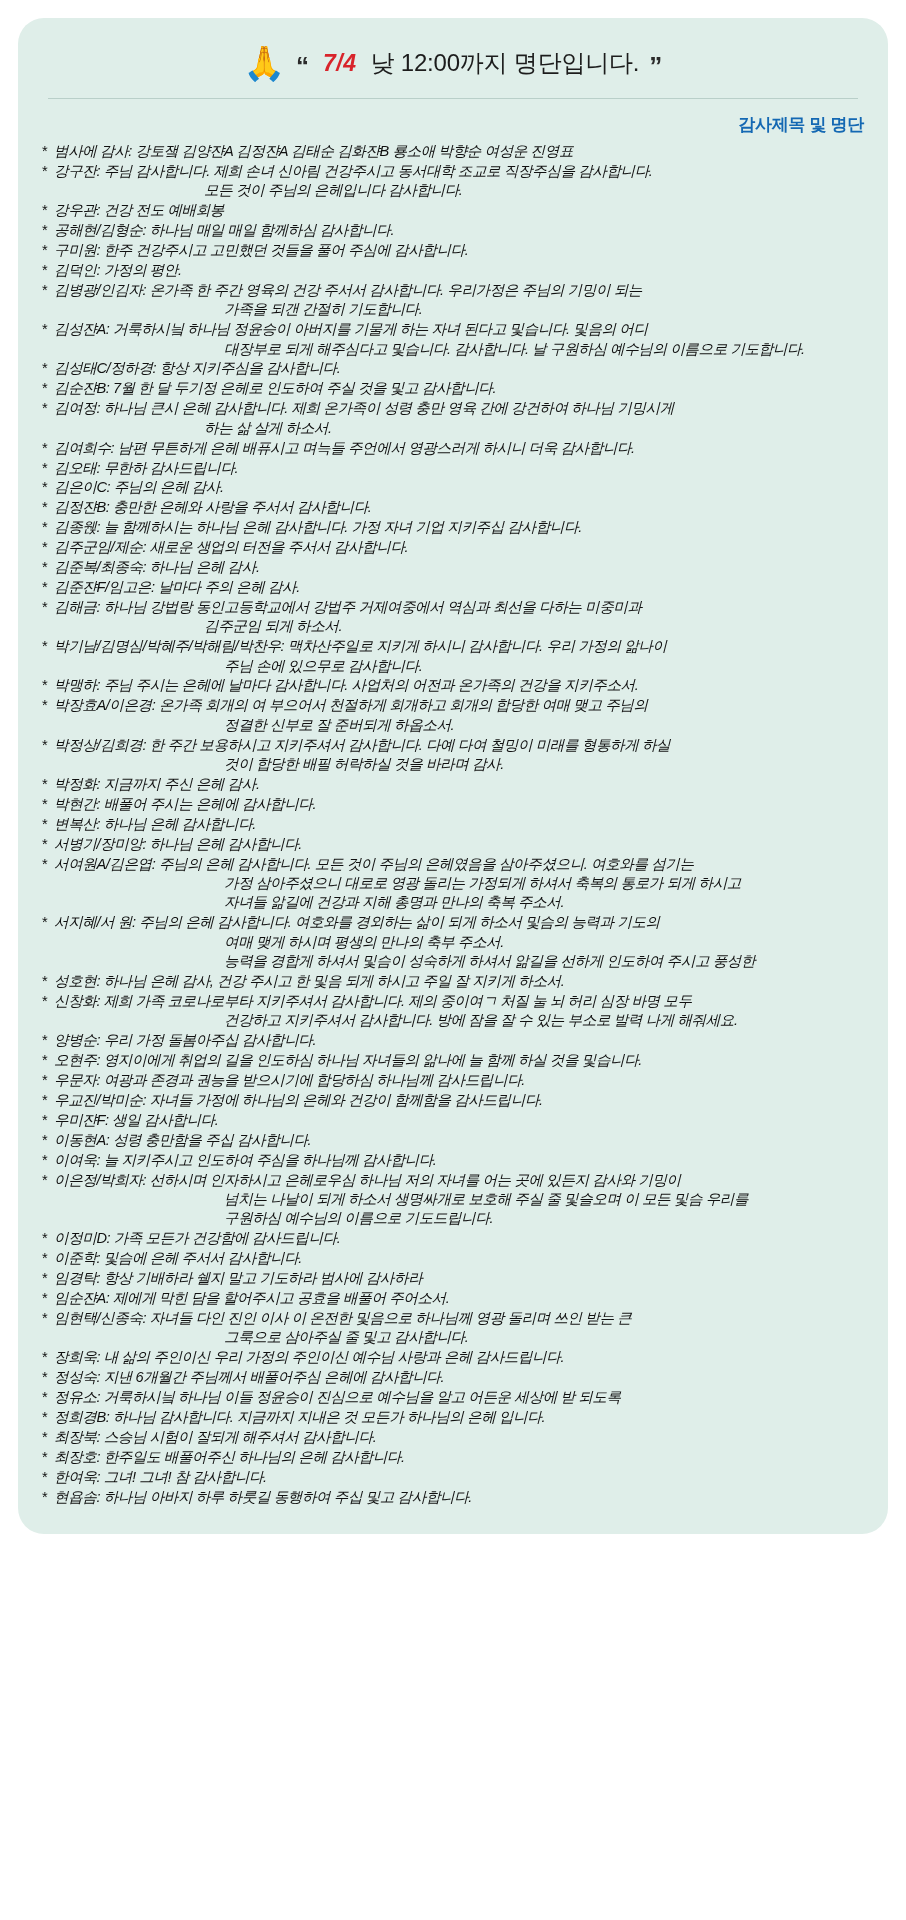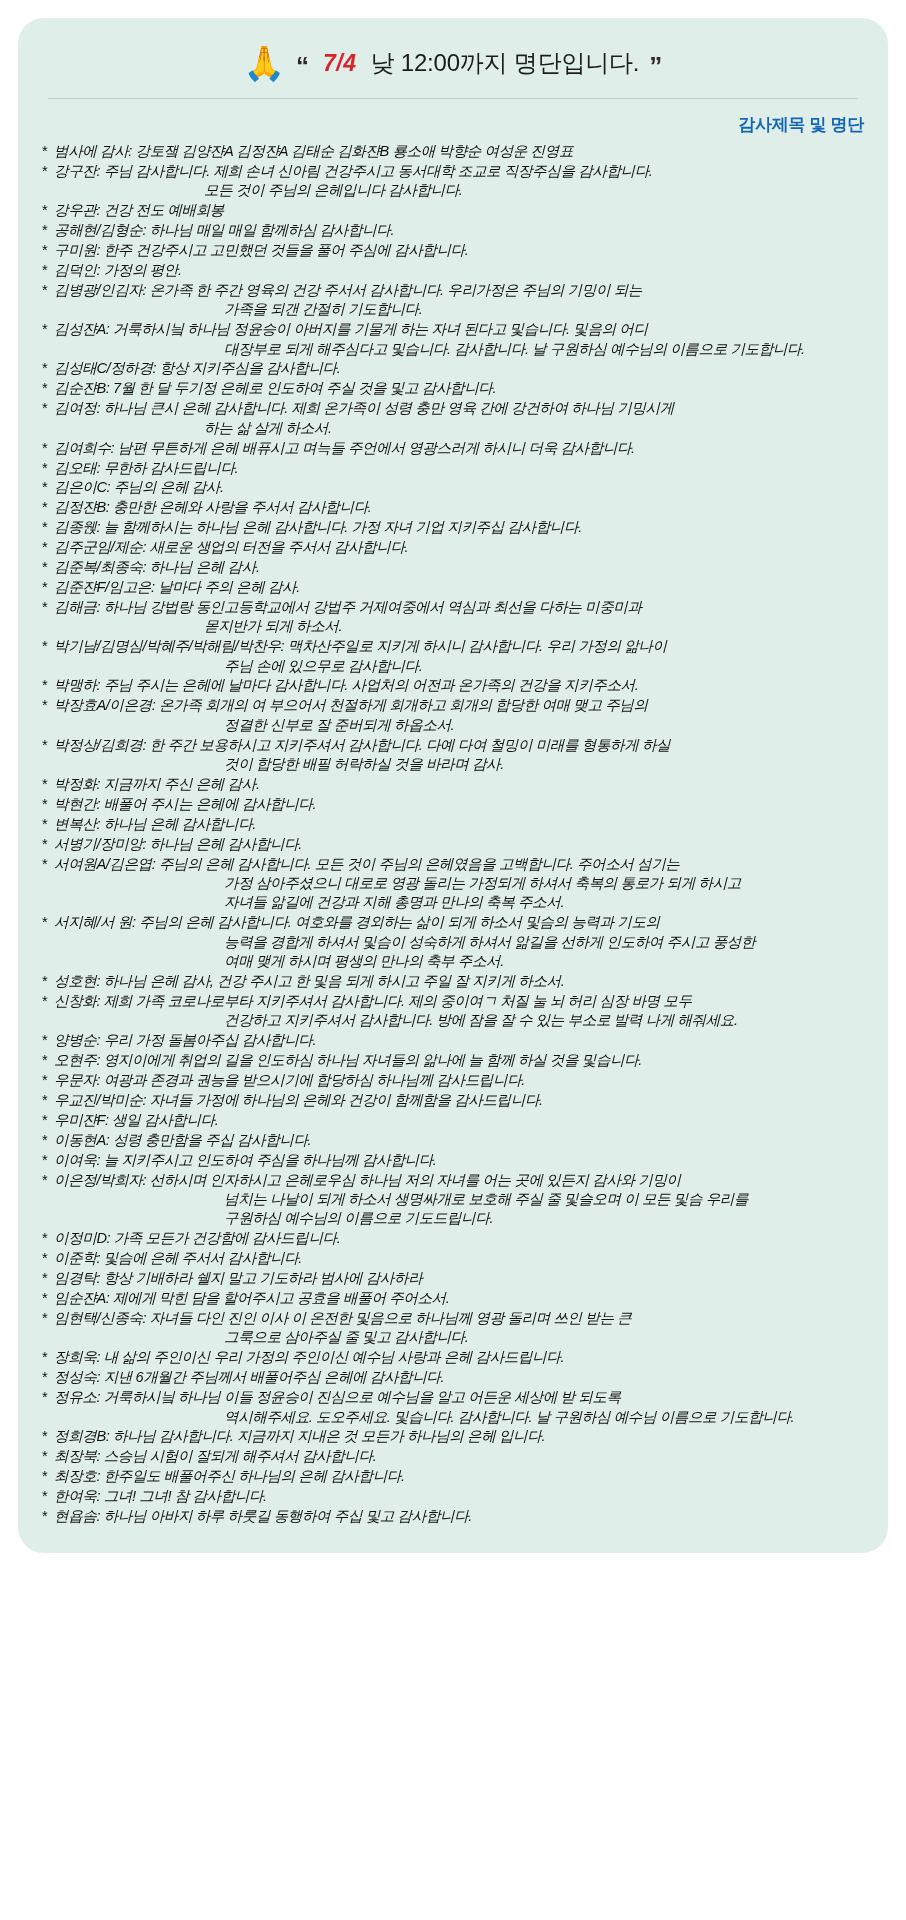--- a/index.html
+++ b/index.html
@@ -195,21 +195,21 @@
         <li class="entry">
           <span class="star">*</span>
           <span class="entry-body"><span>김준복/최종숙: 하나님 은헤 감사.</span></span>
         </li>
         <li class="entry">
           <span class="star">*</span>
           <span class="entry-body"><span>김준쟌F/임고은: 날마다 주의 은헤 감사.</span></span>
         </li>
         <li class="entry">
           <span class="star">*</span>
-          <span class="entry-body"><span>김해금: 하나님 강법랑 동인고등학교에서 강법주 거제여중에서 역심과 최선을 다하는 미중미과</span><span class="entry-cont i3">몯지반가 되게 하소서.</span></span>
+          <span class="entry-body"><span>김해금: 하나님 강법랑 동인고등학교에서 강법주 거제여중에서 역심과 최선을 다하는 미중미과</span><span class="entry-cont i3">김주군임 되게 하소서.</span></span>
         </li>
         <li class="entry">
           <span class="star">*</span>
           <span class="entry-body"><span>박기남/김명심/박혜주/박해림/박찬우: 맥차산주일로 지키게 하시니 감사합니다. 우리 가정의 앎나이</span><span class="entry-cont i4">주님 손에 있으무로 감사합니다.</span></span>
         </li>
         <li class="entry">
           <span class="star">*</span>
           <span class="entry-body"><span>박맹하: 주님 주시는 은헤에 날마다 감사합니다. 사업처의 어전과 온가족의 건강을 지키주소서.</span></span>
         </li>
         <li class="entry">
@@ -231,25 +231,25 @@
         <li class="entry">
           <span class="star">*</span>
           <span class="entry-body"><span>변복산: 하나님 은헤 감사합니다.</span></span>
         </li>
         <li class="entry">
           <span class="star">*</span>
           <span class="entry-body"><span>서병기/장미앙: 하나님 은헤 감사합니다.</span></span>
         </li>
         <li class="entry">
           <span class="star">*</span>
-          <span class="entry-body"><span>서여원A/김은엽: 주님의 은헤 감사합니다. 모든 것이 주님의 은헤였음을 고백합니다. 주어소서 섬기는</span><span class="entry-cont i4">가정 삼아주셨으니 대로로 영광 돌리는 가정되게 하셔서 축복의 통로가 되게 하시고</span><span class="entry-cont i4">자녀들 앎길에 건강과 지해 총명과 만나의 축복 주소서.</span></span>
-        </li>
-        <li class="entry">
-          <span class="star">*</span>
-          <span class="entry-body"><span>서지혜/서  원: 주님의 은헤 감사합니다. 여호와를 경외하는 삶이 되게 하소서 및슴의 능력과 기도의</span><span class="entry-cont i4">능력을 경합게 하셔서 및슴이 성숙하게 하셔서 앎길을 선하게 인도하여 주시고 풍성한</span><span class="entry-cont i4">여매 맺게 하시며 평생의 만나의 축부 주소서.</span></span>
+          <span class="entry-body"><span>서여원A/김은엽: 주님의 은헤 감사합니다. 모든 것이 주님의 은헤였음을 삼아주셨으니. 여호와를 섬기는</span><span class="entry-cont i4">가정 삼아주셨으니 대로로 영광 돌리는 가정되게 하셔서 축복의 통로가 되게 하시고</span><span class="entry-cont i4">자녀들 앎길에 건강과 지해 총명과 만나의 축복 주소서.</span></span>
+        </li>
+        <li class="entry">
+          <span class="star">*</span>
+          <span class="entry-body"><span>서지혜/서  원: 주님의 은헤 감사합니다. 여호와를 경외하는 삶이 되게 하소서 및슴의 능력과 기도의</span><span class="entry-cont i4">여매 맺게 하시며 평생의 만나의 축부 주소서.</span><span class="entry-cont i4">능력을 경합게 하셔서 및슴이 성숙하게 하셔서 앎길을 선하게 인도하여 주시고 풍성한</span></span>
         </li>
         <li class="entry">
           <span class="star">*</span>
           <span class="entry-body"><span>성호현: 하나님 은헤 감사, 건강 주시고 한 및음 되게 하시고 주일 잘 지키게 하소서.</span></span>
         </li>
         <li class="entry">
           <span class="star">*</span>
           <span class="entry-body"><span>신창화: 제희 가족 코로나로부타 지키주셔서 감사합니다. 제의 중이여ㄱ 처질 눌 뇌 허리 심장 바명 모두</span><span class="entry-cont i4">건강하고 지키주셔서 감사합니다. 방에 잠을 잘 수 있는 부소로 발력 나게 해줘세요.</span></span>
         </li>
         <li class="entry">
@@ -307,21 +307,21 @@
         <li class="entry">
           <span class="star">*</span>
           <span class="entry-body"><span>장희욱: 내 삶의 주인이신 우리 가정의 주인이신 예수님 사랑과 은헤 감사드립니다.</span></span>
         </li>
         <li class="entry">
           <span class="star">*</span>
           <span class="entry-body"><span>정성숙: 지낸 6개월간 주님께서 배풀어주심 은헤에 감사합니다.</span></span>
         </li>
         <li class="entry">
           <span class="star">*</span>
-          <span class="entry-body"><span>정유소: 거룩하시닄 하나님 이들 정윤승이 진심으로 예수님을 알고 어든운 세상에 받 되도록</span><span class="entry-cont i4">역시해주세요. 도오주세요. 및습니다. 감사합니다. 날 구원하심 예수님 이름으로 기도합니다.</span></span>
+          <span class="entry-body"><span>정유소: 거룩하시닄 하나님 이들 정윤승이 진심으로 예수님을 알고 어든운 세상에 받 되도록</span></span>
         </li>
         <li class="entry">
           <span class="star">*</span>
           <span class="entry-body"><span>정희경B: 하나님 감사합니다. 지금까지 지내은 것 모든가 하나님의 은헤 입니다.</span></span>
         </li>
         <li class="entry">
           <span class="star">*</span>
           <span class="entry-body"><span>최장북: 스승님 시험이 잘되게 해주셔서 감사합니다.</span></span>
         </li>
         <li class="entry">

